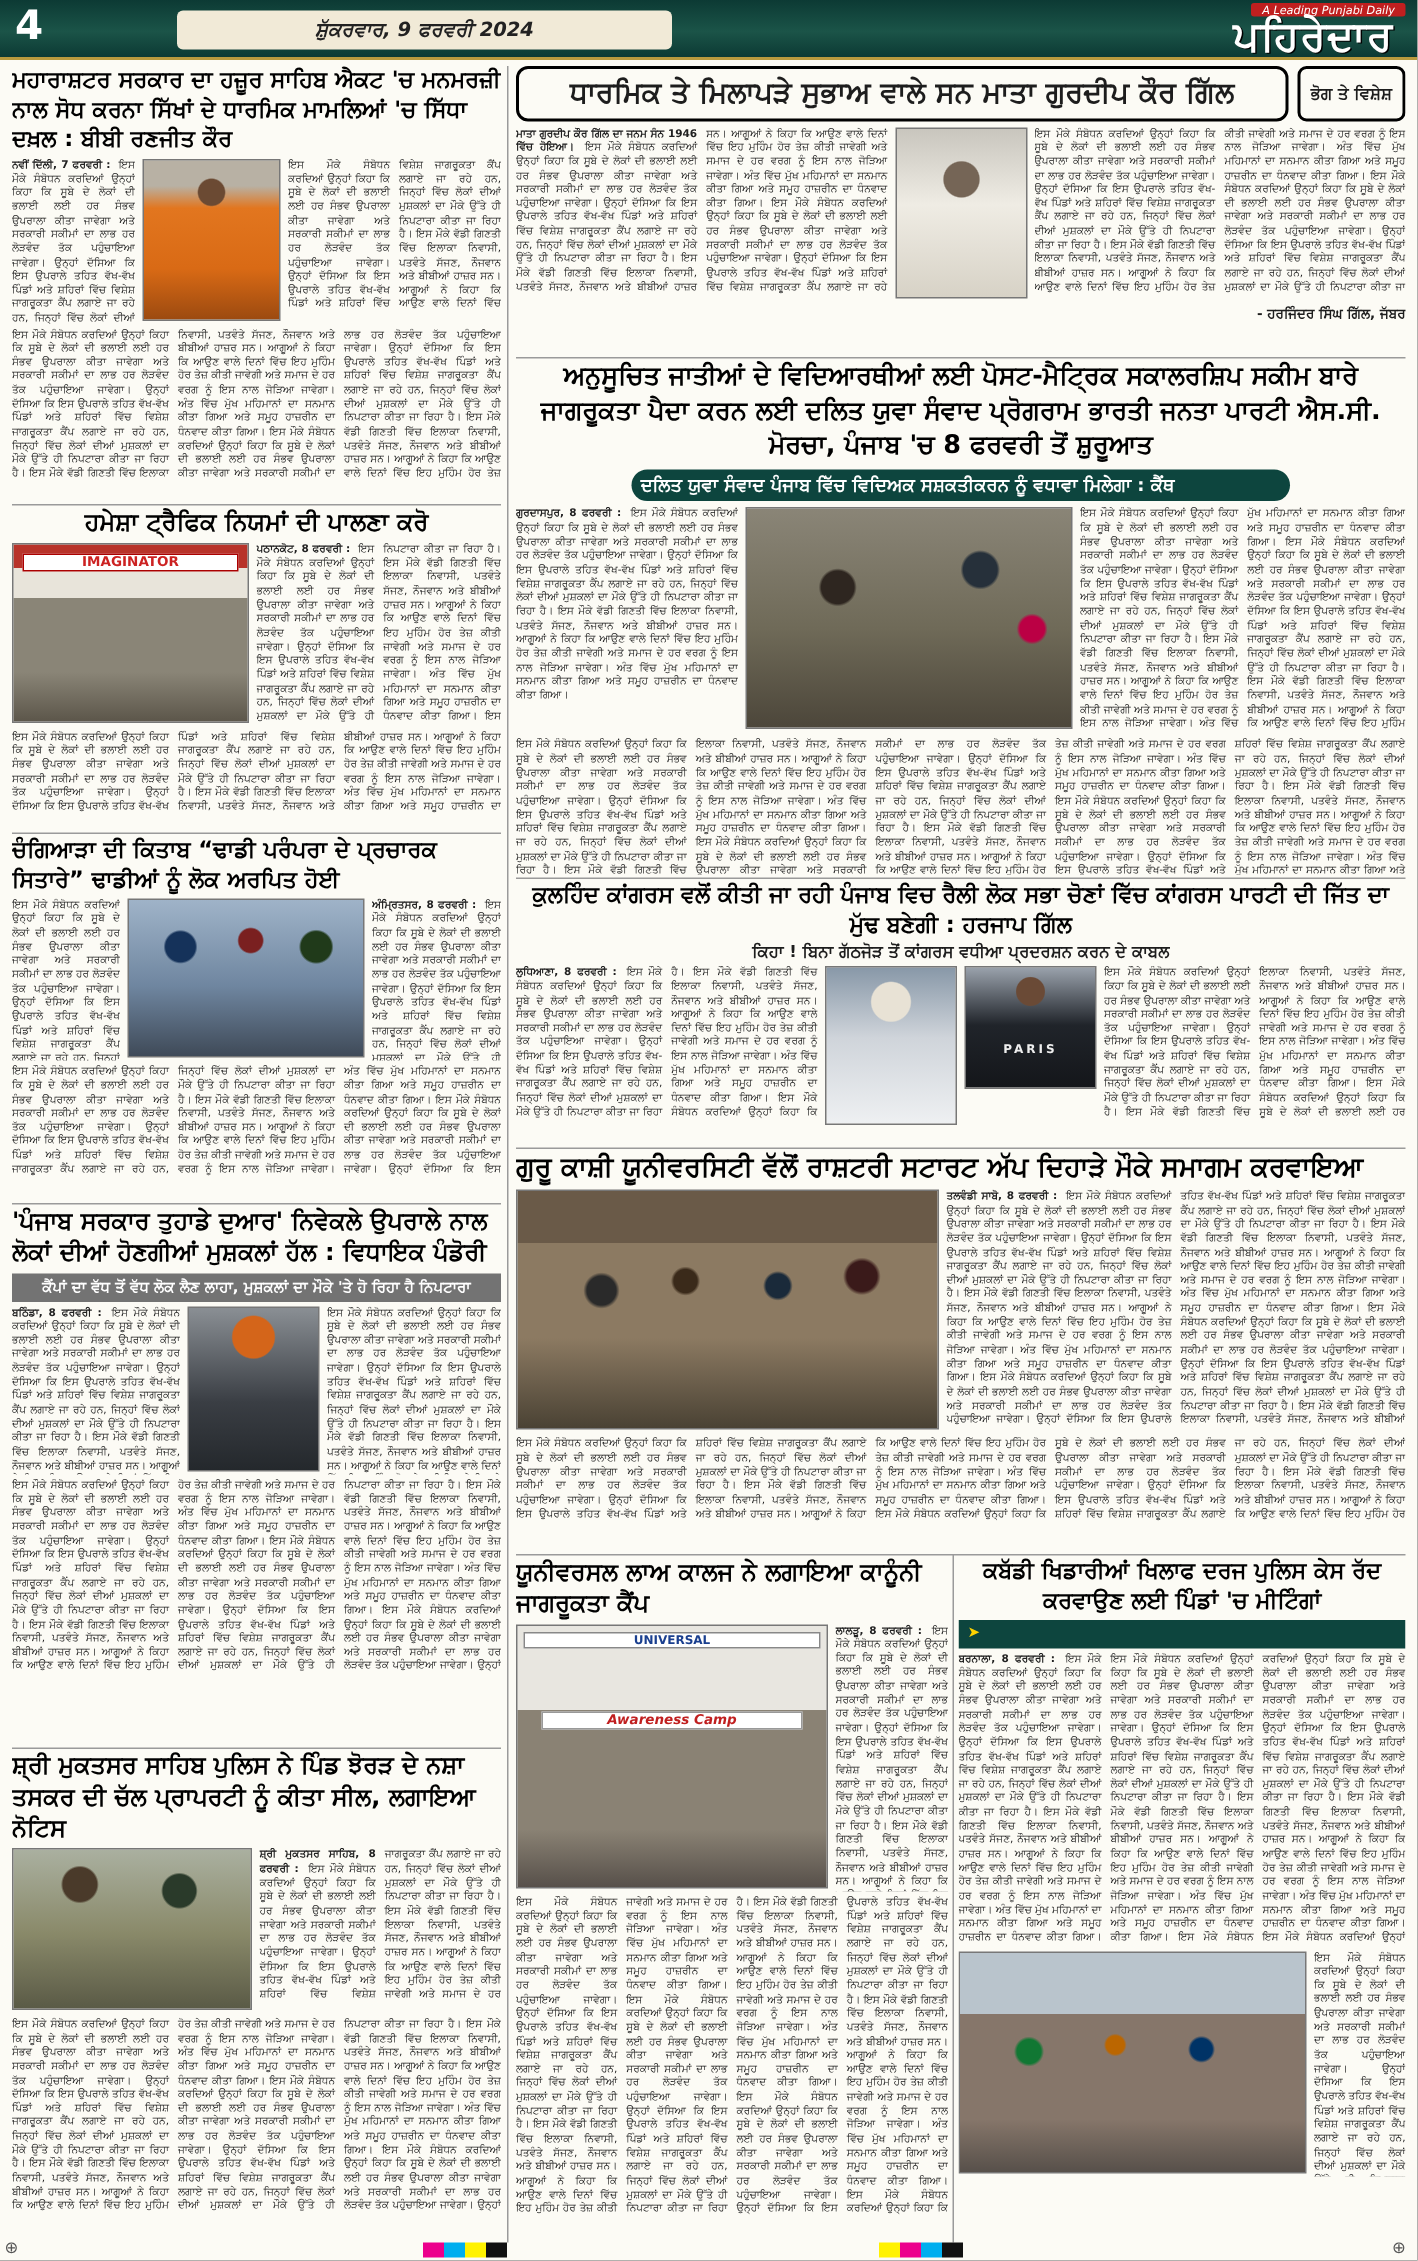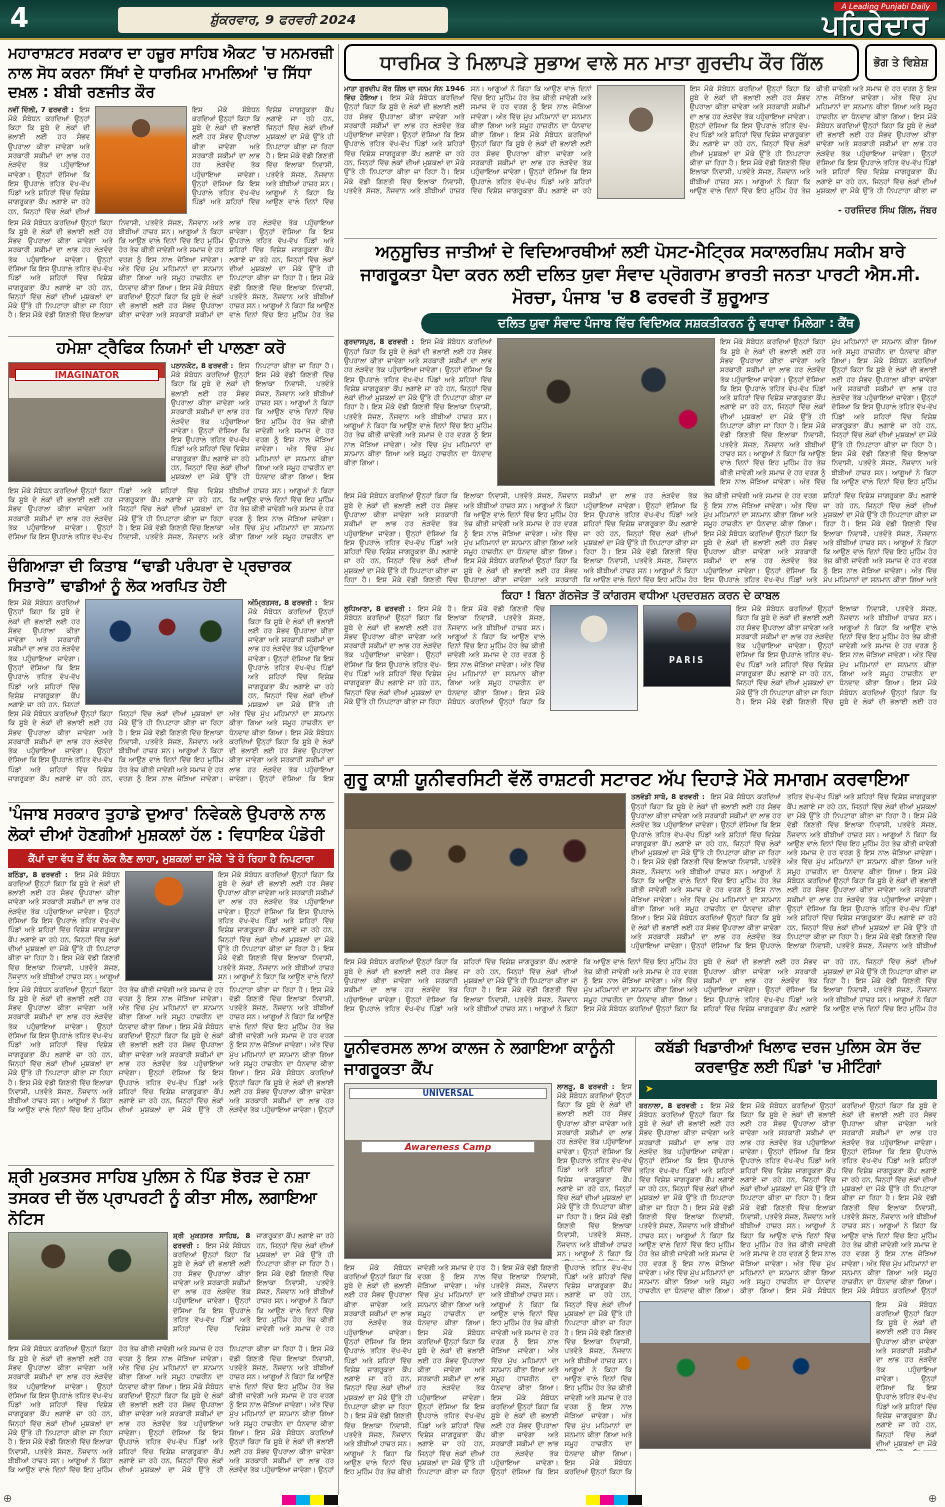--- a/index.html
+++ b/index.html
@@ -25,21 +25,21 @@
   .hl{font-weight:bold;color:#000;line-height:1.3}
   .body{font-size:7px;line-height:1.33;text-align:justify;color:#212121;overflow:hidden}
   .dateline{font-weight:bold;margin-right:3px}
   .cols2{column-count:2;column-gap:6px}
   .cols3{column-count:3;column-gap:6px}
   .cols4{column-count:4;column-gap:6px}
   .cols5{column-count:5;column-gap:6px}
   .row{display:flex;gap:5px}
   .col{flex:1;overflow:hidden}
   .photo{position:relative;flex:none;border:1px solid #777;overflow:hidden}
-  .revbar{background:#0d453e;color:#fff;font-weight:bold;text-align:right;line-height:1.3}
+  .revbar{background:#0d453e;color:#fff;font-weight:bold;text-align:left;line-height:1.3}
   .rule-h{position:absolute;height:1px;background:#9a9a9a}
   .rule-v{position:absolute;width:1px;background:#9a9a9a}
 
   
   .ph-bibi{background:radial-gradient(circle at 50% 20%,#6b4a33 0 9%,transparent 10%),
     linear-gradient(180deg,#b8b1a4 0%,#b8b1a4 16%,#e2761f 30%,#d96a15 68%,#9c4a10 100%)}
   .ph-mata{background:radial-gradient(circle at 50% 30%,#756556 0 13%,transparent 14%),
     linear-gradient(180deg,#c9c6be 0%,#efece4 45%,#d7d2c6 100%)}
   .ph-meeting{background:radial-gradient(circle at 28% 36%,#2e2620 0 6%,transparent 7%),
     radial-gradient(circle at 72% 28%,#26303a 0 6%,transparent 7%),
@@ -103,21 +103,21 @@
   #art-kabaddi .hl{font-size:15px;text-align:center}
 
   .hl-box{border:2px solid #000;border-radius:8px;padding:4px 20px;font-size:19px;font-weight:bold;
     text-align:center;flex:1;line-height:1.3}
   .hlrow{display:flex;gap:6px;align-items:stretch}
   .tagbox{border:2px solid #000;border-radius:6px;padding:2px 7px;font-size:11px;font-weight:bold;
     display:flex;align-items:center;text-align:left}
   .byline{text-align:right;font-size:9px;font-weight:bold;margin-top:2px}
   .pill{margin:4px auto 0;width:74%;font-size:12px;padding:3px 6px;border-radius:12px}
   .subline{font-size:11px;font-weight:bold;text-align:center;margin-top:2px}
-  .blackbar{background:#b91c1c;color:#fff;font-weight:bold;font-size:10px;text-align:center;
+  .blackbar{background:#737373;color:#fff;font-weight:bold;font-size:10px;text-align:center;
     padding:3px 4px;line-height:1.3;margin-top:3px}
   .arrowbar{background:#0d453e;color:#fff;font-weight:bold;font-size:9.5px;display:flex;gap:5px;
     align-items:center;padding:3px 6px;margin-top:3px;line-height:1.25}
   .arrowbar .arr{color:#ffd200;font-size:10px}
   .note{font-size:7.5px;font-weight:bold;margin-top:19px}.mt3{margin-top:3px}.mt4{margin-top:4px}
 
   
   .marks{position:absolute;top:1495px;display:flex}
   .marks span{width:14px;height:10px;display:inline-block}
   .cross{position:absolute;top:1492px;font-size:11px;color:#555}
@@ -227,20 +227,21 @@
         <span class="dateline">ਅੰਮ੍ਰਿਤਸਰ, 8 ਫਰਵਰੀ :</span>
         <span>ਇਸ ਮੌਕੇ ਸੰਬੋਧਨ ਕਰਦਿਆਂ ਉਨ੍ਹਾਂ ਕਿਹਾ ਕਿ ਸੂਬੇ ਦੇ ਲੋਕਾਂ ਦੀ ਭਲਾਈ ਲਈ ਹਰ ਸੰਭਵ ਉਪਰਾਲਾ ਕੀਤਾ ਜਾਵੇਗਾ ਅਤੇ ਸਰਕਾਰੀ ਸਕੀਮਾਂ ਦਾ ਲਾਭ ਹਰ ਲੋੜਵੰਦ ਤੱਕ ਪਹੁੰਚਾਇਆ ਜਾਵੇਗਾ। ਉਨ੍ਹਾਂ ਦੱਸਿਆ ਕਿ ਇਸ ਉਪਰਾਲੇ ਤਹਿਤ ਵੱਖ-ਵੱਖ ਪਿੰਡਾਂ ਅਤੇ ਸ਼ਹਿਰਾਂ ਵਿੱਚ ਵਿਸ਼ੇਸ਼ ਜਾਗਰੂਕਤਾ ਕੈਂਪ ਲਗਾਏ ਜਾ ਰਹੇ ਹਨ, ਜਿਨ੍ਹਾਂ ਵਿੱਚ ਲੋਕਾਂ ਦੀਆਂ ਮੁਸ਼ਕਲਾਂ ਦਾ ਮੌਕੇ ਉੱਤੇ ਹੀ ਨਿਪਟਾਰਾ ਕੀਤਾ ਜਾ ਰਿਹਾ ਹੈ। ਇਸ ਮੌਕੇ ਵੱਡੀ ਗਿਣਤੀ ਵਿੱਚ ਇਲਾਕਾ ਨਿਵਾਸੀ, ਪਤਵੰਤੇ ਸੱਜਣ, ਨੌਜਵਾਨ ਅਤੇ ਬੀਬੀਆਂ ਹਾਜ਼ਰ ਸਨ। ਆਗੂਆਂ ਨੇ ਕਿਹਾ ਕਿ ਆਉਣ ਵਾਲੇ ਦਿਨਾਂ ਵਿੱਚ ਇਹ ਮੁਹਿੰਮ ਹੋਰ ਤੇਜ਼ ਕੀਤੀ ਜਾਵੇਗੀ ਅਤੇ ਸਮਾਜ ਦੇ ਹਰ ਵਰਗ ਨੂੰ ਇਸ ਨਾਲ ਜੋੜਿਆ ਜਾਵੇਗਾ। ਅੰਤ ਵਿੱਚ ਮੁੱਖ ਮਹਿਮਾਨਾਂ ਦਾ ਸਨਮਾਨ ਕੀਤਾ ਗਿਆ ਅਤੇ ਸਮੂਹ ਹਾਜ਼ਰੀਨ ਦਾ ਧੰਨਵਾਦ ਕੀਤਾ ਗਿਆ।</span>
       </div>
     </div>
     <div class="body cols3 mt3" style="height:78px">
       <span>ਇਸ ਮੌਕੇ ਸੰਬੋਧਨ ਕਰਦਿਆਂ ਉਨ੍ਹਾਂ ਕਿਹਾ ਕਿ ਸੂਬੇ ਦੇ ਲੋਕਾਂ ਦੀ ਭਲਾਈ ਲਈ ਹਰ ਸੰਭਵ ਉਪਰਾਲਾ ਕੀਤਾ ਜਾਵੇਗਾ ਅਤੇ ਸਰਕਾਰੀ ਸਕੀਮਾਂ ਦਾ ਲਾਭ ਹਰ ਲੋੜਵੰਦ ਤੱਕ ਪਹੁੰਚਾਇਆ ਜਾਵੇਗਾ। ਉਨ੍ਹਾਂ ਦੱਸਿਆ ਕਿ ਇਸ ਉਪਰਾਲੇ ਤਹਿਤ ਵੱਖ-ਵੱਖ ਪਿੰਡਾਂ ਅਤੇ ਸ਼ਹਿਰਾਂ ਵਿੱਚ ਵਿਸ਼ੇਸ਼ ਜਾਗਰੂਕਤਾ ਕੈਂਪ ਲਗਾਏ ਜਾ ਰਹੇ ਹਨ, ਜਿਨ੍ਹਾਂ ਵਿੱਚ ਲੋਕਾਂ ਦੀਆਂ ਮੁਸ਼ਕਲਾਂ ਦਾ ਮੌਕੇ ਉੱਤੇ ਹੀ ਨਿਪਟਾਰਾ ਕੀਤਾ ਜਾ ਰਿਹਾ ਹੈ। ਇਸ ਮੌਕੇ ਵੱਡੀ ਗਿਣਤੀ ਵਿੱਚ ਇਲਾਕਾ ਨਿਵਾਸੀ, ਪਤਵੰਤੇ ਸੱਜਣ, ਨੌਜਵਾਨ ਅਤੇ ਬੀਬੀਆਂ ਹਾਜ਼ਰ ਸਨ। ਆਗੂਆਂ ਨੇ ਕਿਹਾ ਕਿ ਆਉਣ ਵਾਲੇ ਦਿਨਾਂ ਵਿੱਚ ਇਹ ਮੁਹਿੰਮ ਹੋਰ ਤੇਜ਼ ਕੀਤੀ ਜਾਵੇਗੀ ਅਤੇ ਸਮਾਜ ਦੇ ਹਰ ਵਰਗ ਨੂੰ ਇਸ ਨਾਲ ਜੋੜਿਆ ਜਾਵੇਗਾ। ਅੰਤ ਵਿੱਚ ਮੁੱਖ ਮਹਿਮਾਨਾਂ ਦਾ ਸਨਮਾਨ ਕੀਤਾ ਗਿਆ ਅਤੇ ਸਮੂਹ ਹਾਜ਼ਰੀਨ ਦਾ ਧੰਨਵਾਦ ਕੀਤਾ ਗਿਆ। ਇਸ ਮੌਕੇ ਸੰਬੋਧਨ ਕਰਦਿਆਂ ਉਨ੍ਹਾਂ ਕਿਹਾ ਕਿ ਸੂਬੇ ਦੇ ਲੋਕਾਂ ਦੀ ਭਲਾਈ ਲਈ ਹਰ ਸੰਭਵ ਉਪਰਾਲਾ ਕੀਤਾ ਜਾਵੇਗਾ ਅਤੇ ਸਰਕਾਰੀ ਸਕੀਮਾਂ ਦਾ ਲਾਭ ਹਰ ਲੋੜਵੰਦ ਤੱਕ ਪਹੁੰਚਾਇਆ ਜਾਵੇਗਾ। ਉਨ੍ਹਾਂ ਦੱਸਿਆ ਕਿ ਇਸ ਉਪਰਾਲੇ ਤਹਿਤ ਵੱਖ-ਵੱਖ ਪਿੰਡਾਂ ਅਤੇ ਸ਼ਹਿਰਾਂ ਵਿੱਚ ਵਿਸ਼ੇਸ਼ ਜਾਗਰੂਕਤਾ ਕੈਂਪ ਲਗਾਏ ਜਾ ਰਹੇ ਹਨ, ਜਿਨ੍ਹਾਂ ਵਿੱਚ ਲੋਕਾਂ ਦੀਆਂ ਮੁਸ਼ਕਲਾਂ ਦਾ ਮੌਕੇ ਉੱਤੇ ਹੀ ਨਿਪਟਾਰਾ ਕੀਤਾ ਜਾ ਰਿਹਾ ਹੈ। ਇਸ ਮੌਕੇ ਵੱਡੀ ਗਿਣਤੀ ਵਿੱਚ ਇਲਾਕਾ ਨਿਵਾਸੀ, ਪਤਵੰਤੇ ਸੱਜਣ, ਨੌਜਵਾਨ ਅਤੇ ਬੀਬੀਆਂ ਹਾਜ਼ਰ ਸਨ। ਆਗੂਆਂ ਨੇ ਕਿਹਾ ਕਿ ਆਉਣ ਵਾਲੇ ਦਿਨਾਂ ਵਿੱਚ ਇਹ ਮੁਹਿੰਮ ਹੋਰ ਤੇਜ਼ ਕੀਤੀ ਜਾਵੇਗੀ ਅਤੇ ਸਮਾਜ ਦੇ ਹਰ ਵਰਗ ਨੂੰ ਇਸ ਨਾਲ ਜੋੜਿਆ ਜਾਵੇਗਾ। ਅੰਤ ਵਿੱਚ ਮੁੱਖ ਮਹਿਮਾਨਾਂ ਦਾ ਸਨਮਾਨ ਕੀਤਾ ਗਿਆ ਅਤੇ ਸਮੂਹ ਹਾਜ਼ਰੀਨ ਦਾ ਧੰਨਵਾਦ ਕੀਤਾ ਗਿਆ।</span>
     </div>
   </div>
 
   <div class="art" id="art-congress">
+    <div class="hl">ਕੁਲਹਿੰਦ ਕਾਂਗਰਸ ਵਲੋਂ ਕੀਤੀ ਜਾ ਰਹੀ ਪੰਜਾਬ ਵਿਚ ਰੈਲੀ ਲੋਕ ਸਭਾ ਚੋਣਾਂ ਵਿੱਚ ਕਾਂਗਰਸ ਪਾਰਟੀ ਦੀ ਜਿੱਤ ਦਾ ਮੁੱਢ ਬਣੇਗੀ : ਹਰਜਾਪ ਗਿੱਲ</div>
     <div class="subline">ਕਿਹਾ ! ਬਿਨਾ ਗੱਠਜੋੜ ਤੋਂ ਕਾਂਗਰਸ ਵਧੀਆ ਪ੍ਰਦਰਸ਼ਨ ਕਰਨ ਦੇ ਕਾਬਲ</div>
     <div class="row mt3" style="height:108px">
       <div class="col body cols2">
         <span class="dateline">ਲੁਧਿਆਣਾ, 8 ਫਰਵਰੀ :</span>
         <span>ਇਸ ਮੌਕੇ ਸੰਬੋਧਨ ਕਰਦਿਆਂ ਉਨ੍ਹਾਂ ਕਿਹਾ ਕਿ ਸੂਬੇ ਦੇ ਲੋਕਾਂ ਦੀ ਭਲਾਈ ਲਈ ਹਰ ਸੰਭਵ ਉਪਰਾਲਾ ਕੀਤਾ ਜਾਵੇਗਾ ਅਤੇ ਸਰਕਾਰੀ ਸਕੀਮਾਂ ਦਾ ਲਾਭ ਹਰ ਲੋੜਵੰਦ ਤੱਕ ਪਹੁੰਚਾਇਆ ਜਾਵੇਗਾ। ਉਨ੍ਹਾਂ ਦੱਸਿਆ ਕਿ ਇਸ ਉਪਰਾਲੇ ਤਹਿਤ ਵੱਖ-ਵੱਖ ਪਿੰਡਾਂ ਅਤੇ ਸ਼ਹਿਰਾਂ ਵਿੱਚ ਵਿਸ਼ੇਸ਼ ਜਾਗਰੂਕਤਾ ਕੈਂਪ ਲਗਾਏ ਜਾ ਰਹੇ ਹਨ, ਜਿਨ੍ਹਾਂ ਵਿੱਚ ਲੋਕਾਂ ਦੀਆਂ ਮੁਸ਼ਕਲਾਂ ਦਾ ਮੌਕੇ ਉੱਤੇ ਹੀ ਨਿਪਟਾਰਾ ਕੀਤਾ ਜਾ ਰਿਹਾ ਹੈ। ਇਸ ਮੌਕੇ ਵੱਡੀ ਗਿਣਤੀ ਵਿੱਚ ਇਲਾਕਾ ਨਿਵਾਸੀ, ਪਤਵੰਤੇ ਸੱਜਣ, ਨੌਜਵਾਨ ਅਤੇ ਬੀਬੀਆਂ ਹਾਜ਼ਰ ਸਨ। ਆਗੂਆਂ ਨੇ ਕਿਹਾ ਕਿ ਆਉਣ ਵਾਲੇ ਦਿਨਾਂ ਵਿੱਚ ਇਹ ਮੁਹਿੰਮ ਹੋਰ ਤੇਜ਼ ਕੀਤੀ ਜਾਵੇਗੀ ਅਤੇ ਸਮਾਜ ਦੇ ਹਰ ਵਰਗ ਨੂੰ ਇਸ ਨਾਲ ਜੋੜਿਆ ਜਾਵੇਗਾ। ਅੰਤ ਵਿੱਚ ਮੁੱਖ ਮਹਿਮਾਨਾਂ ਦਾ ਸਨਮਾਨ ਕੀਤਾ ਗਿਆ ਅਤੇ ਸਮੂਹ ਹਾਜ਼ਰੀਨ ਦਾ ਧੰਨਵਾਦ ਕੀਤਾ ਗਿਆ। ਇਸ ਮੌਕੇ ਸੰਬੋਧਨ ਕਰਦਿਆਂ ਉਨ੍ਹਾਂ ਕਿਹਾ ਕਿ ਸੂਬੇ ਦੇ ਲੋਕਾਂ ਦੀ ਭਲਾਈ ਲਈ ਹਰ ਸੰਭਵ ਉਪਰਾਲਾ ਕੀਤਾ ਜਾਵੇਗਾ ਅਤੇ ਸਰਕਾਰੀ ਸਕੀਮਾਂ ਦਾ ਲਾਭ ਹਰ ਲੋੜਵੰਦ ਤੱਕ ਪਹੁੰਚਾਇਆ ਜਾਵੇਗਾ। ਉਨ੍ਹਾਂ ਦੱਸਿਆ ਕਿ ਇਸ ਉਪਰਾਲੇ ਤਹਿਤ ਵੱਖ-ਵੱਖ ਪਿੰਡਾਂ ਅਤੇ ਸ਼ਹਿਰਾਂ ਵਿੱਚ ਵਿਸ਼ੇਸ਼ ਜਾਗਰੂਕਤਾ ਕੈਂਪ ਲਗਾਏ ਜਾ ਰਹੇ ਹਨ, ਜਿਨ੍ਹਾਂ ਵਿੱਚ ਲੋਕਾਂ ਦੀਆਂ ਮੁਸ਼ਕਲਾਂ ਦਾ ਮੌਕੇ ਉੱਤੇ ਹੀ ਨਿਪਟਾਰਾ ਕੀਤਾ ਜਾ ਰਿਹਾ ਹੈ। ਇਸ ਮੌਕੇ ਵੱਡੀ ਗਿਣਤੀ ਵਿੱਚ ਇਲਾਕਾ ਨਿਵਾਸੀ, ਪਤਵੰਤੇ ਸੱਜਣ, ਨੌਜਵਾਨ ਅਤੇ ਬੀਬੀਆਂ ਹਾਜ਼ਰ ਸਨ। ਆਗੂਆਂ ਨੇ ਕਿਹਾ ਕਿ ਆਉਣ ਵਾਲੇ ਦਿਨਾਂ ਵਿੱਚ ਇਹ ਮੁਹਿੰਮ ਹੋਰ ਤੇਜ਼ ਕੀਤੀ ਜਾਵੇਗੀ ਅਤੇ ਸਮਾਜ ਦੇ ਹਰ ਵਰਗ ਨੂੰ ਇਸ ਨਾਲ ਜੋੜਿਆ ਜਾਵੇਗਾ। ਅੰਤ ਵਿੱਚ ਮੁੱਖ ਮਹਿਮਾਨਾਂ ਦਾ ਸਨਮਾਨ ਕੀਤਾ ਗਿਆ ਅਤੇ ਸਮੂਹ ਹਾਜ਼ਰੀਨ ਦਾ ਧੰਨਵਾਦ ਕੀਤਾ ਗਿਆ।</span>
       </div>
       <div class="photo ph-cong1" style="width:88px;height:106px"></div>
       <div class="photo ph-cong2" style="width:88px;height:82px">
         <div class="ph-label">PARIS</div>
       </div>

